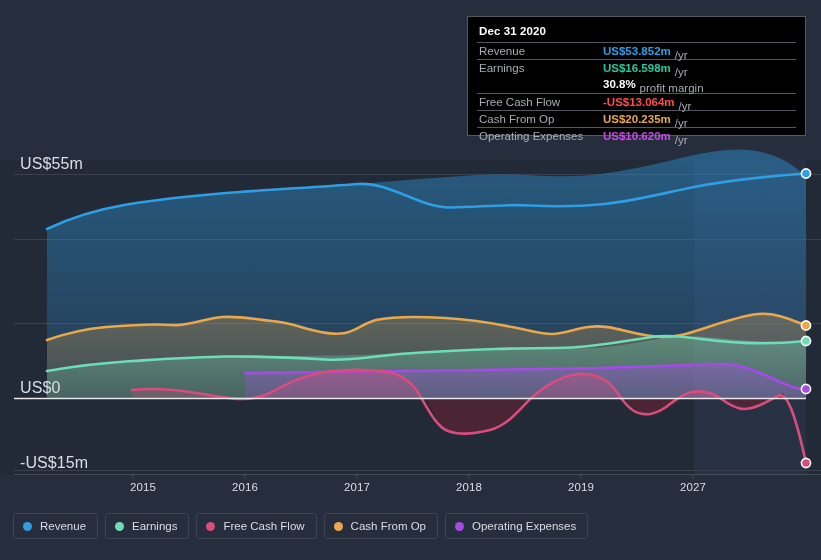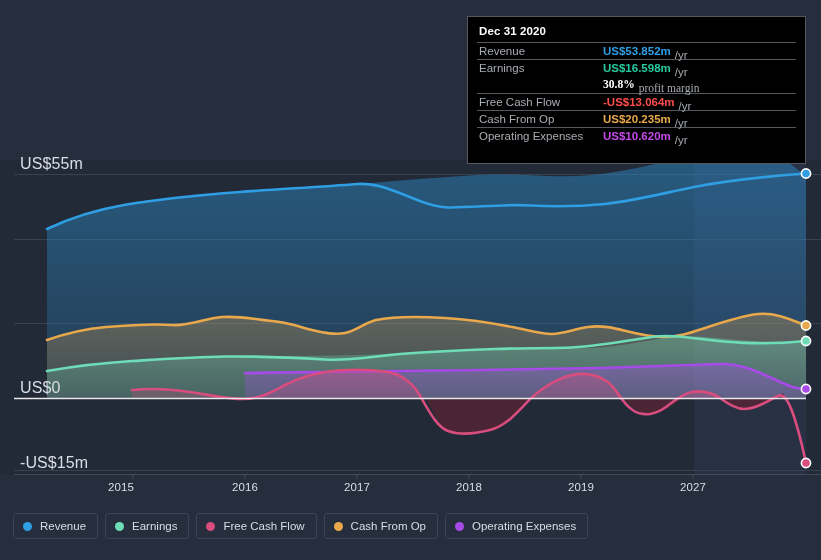--- a/index.html
+++ b/index.html
@@ -23,36 +23,36 @@
     letter-spacing: .1px;
     white-space: nowrap;
   }
   .ylab { left: 20px; }
   .xlab { top: 481px; transform: translateX(-50%); color: #d9dde5; font-size: 11.5px; }
 
   
   #tooltip {
     position: absolute;
     left: 467px; top: 16px;
-    width: 339px; height: 148px;
+    width: 339px; height: 120px;
     background: #000000;
     border: 1px solid #55595f;
     padding: 7px 9px 0 9px;
   }
   #tooltip .tt-title {
     color: #ffffff; font-size: 11.5px; font-weight: bold;
     padding: 1px 0 5px 2px; letter-spacing: .1px;
   }
   .tt-row {
     display: flex; align-items: center;
     height: 17px; line-height: 17px;
     border-top: 1px solid #55595f;
     padding-left: 2px;
   }
-  .tt-row.no-rule { border-top: none; font-family: Liberation Serif, serif; }
+  .tt-row.no-rule { border-top: none; }
   .tt-label { color: #a8acb3; font-size: 11.5px; width: 124px; flex: none; }
   .tt-val { font-size: 11.5px; font-weight: bold; }
   .tt-unit { color: #a8acb3; font-size: 11.5px; font-weight: normal; margin-left: 4px; margin-top: 8px; }
 
   
   #legend {
     position: absolute; left: 13px; top: 513px;
     display: flex; gap: 7px; align-items: center;
   }
   .legend-item {
@@ -185,21 +185,21 @@
       <circle cx="806" cy="341" r="4.6" fill="#6fdcb8" stroke="#ffffff" stroke-width="1.6"></circle>
       <circle cx="806" cy="389" r="4.6" fill="#a64ae8" stroke="#ffffff" stroke-width="1.6"></circle>
       <circle cx="806" cy="463" r="4.6" fill="#d84d7d" stroke="#ffffff" stroke-width="1.6"></circle>
     </g>
   </svg>
 
   <div class="axis-label ylab" style="top:155px">US$55m</div>
   <div class="axis-label ylab" style="top:379px">US$0</div>
   <div class="axis-label ylab" style="top:454px">-US$15m</div>
 
-  <div class="axis-label xlab" style="left:121px">2015</div>
+  <div class="axis-label xlab" style="left:143px">2015</div>
   <div class="axis-label xlab" style="left:245px">2016</div>
   <div class="axis-label xlab" style="left:357px">2017</div>
   <div class="axis-label xlab" style="left:469px">2018</div>
   <div class="axis-label xlab" style="left:581px">2019</div>
   <div class="axis-label xlab" style="left:693px">2027</div>
 
   <div id="tooltip">
     <div class="tt-title">Dec 31 2020</div>
 
     <div class="tt-row">

